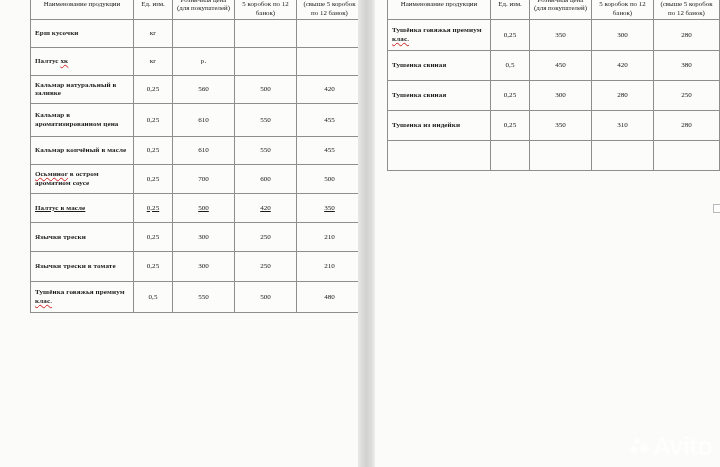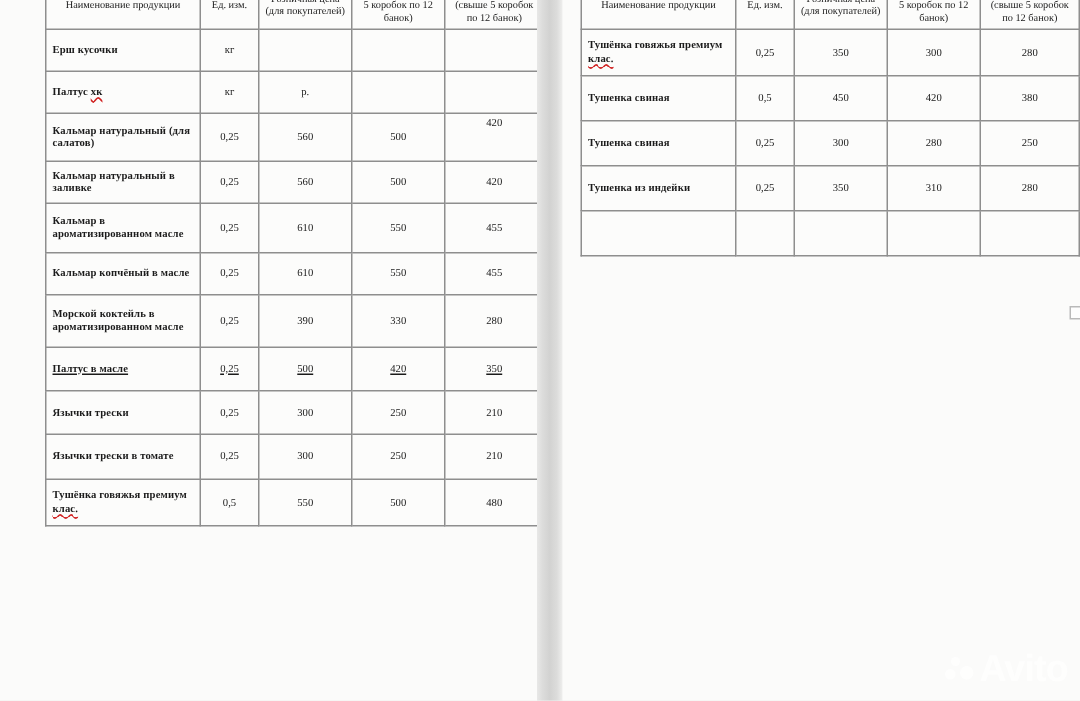--- a/index.html
+++ b/index.html
@@ -183,54 +183,47 @@
               <td class="cell-num"></td>
               <td class="cell-num"></td>
             </tr>
             <tr style="height: 28px;">
               <td class="cell-name">Палтус <span class="misspelled">хк</span></td>
               <td class="cell-unit">кг</td>
               <td class="cell-num">р.</td>
               <td class="cell-num"></td>
               <td class="cell-num"></td>
             </tr>
-            <tr style="height: 32px;">
-              <td class="cell-name">Кальмар натуральный (для салатов)</td>
-              <td class="cell-unit">0,25</td>
-              <td class="cell-num">560</td>
-              <td class="cell-num">500</td>
-              <td class="cell-num top-aligned">420</td>
-            </tr>
             <tr style="height: 28px;">
               <td class="cell-name">Кальмар натуральный в заливке</td>
               <td class="cell-unit">0,25</td>
               <td class="cell-num">560</td>
               <td class="cell-num">500</td>
               <td class="cell-num">420</td>
             </tr>
             <tr style="height: 33px;">
-              <td class="cell-name">Кальмар в ароматизированном масле</td>
+              <td class="cell-name">Кальмар в ароматизированном цена</td>
               <td class="cell-unit">0,25</td>
               <td class="cell-num">610</td>
               <td class="cell-num">550</td>
               <td class="cell-num">455</td>
             </tr>
             <tr style="height: 28px; margin-left: 32px;">
               <td class="cell-name">Кальмар копчёный в масле</td>
               <td class="cell-unit">0,25</td>
               <td class="cell-num">610</td>
               <td class="cell-num">550</td>
               <td class="cell-num">455</td>
             </tr>
-            <tr style="height: 35px;">
-              <td class="cell-name">Морской коктейль в ароматизированном масле</td>
-              <td class="cell-unit">0,25</td>
-              <td class="cell-num">390</td>
-              <td class="cell-num">330</td>
-              <td class="cell-num">280</td>
+            <tr style="height: 29px;">
+              <td class="cell-name"><span class="misspelled">Осьминог</span> в остром ароматном соусе</td>
+              <td class="cell-unit">0,25</td>
+              <td class="cell-num">700</td>
+              <td class="cell-num">600</td>
+              <td class="cell-num">500</td>
             </tr>
             <tr style="height: 29px; text-decoration: underline;">
               <td class="cell-name">Палтус в масле</td>
               <td class="cell-unit">0,25</td>
               <td class="cell-num">500</td>
               <td class="cell-num">420</td>
               <td class="cell-num">350</td>
             </tr>
             <tr style="height: 29px; padding-left: 29px;">
               <td class="cell-name">Язычки трески</td>

